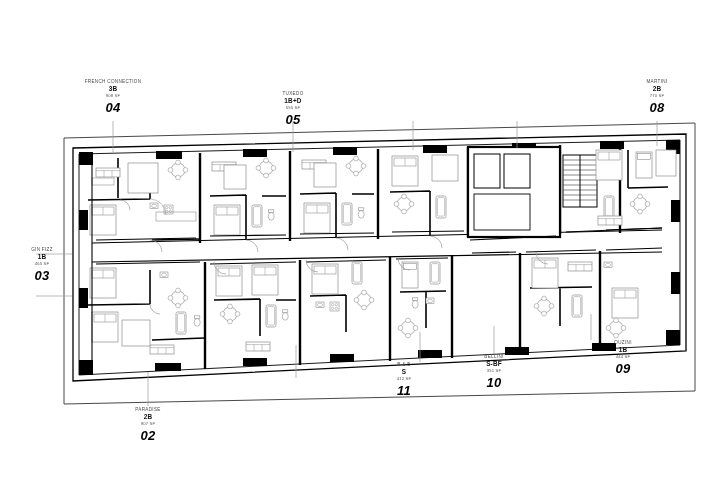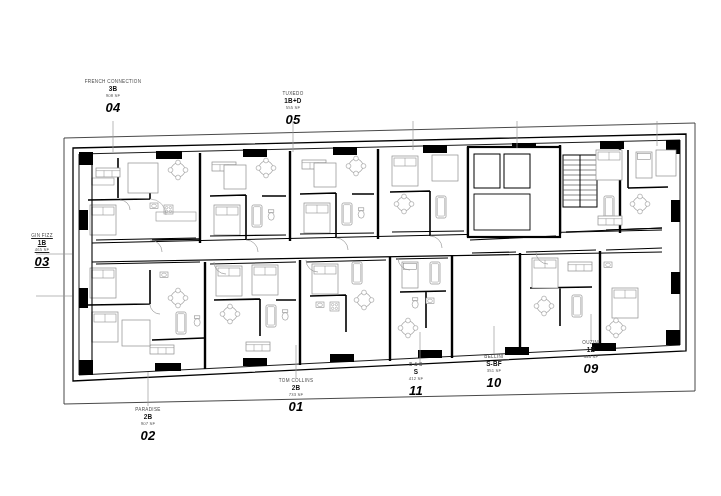--- a/index.html
+++ b/index.html
@@ -328,56 +328,56 @@
 
   <div class="callout" style="left:250px;top:92px;width:86px;">
     <div class="c-name">TUXEDO</div>
     <div class="c-type">1B+D</div>
     <div class="c-area">555 SF</div>
     <div class="c-num">05</div>
   </div>
 
 
 
-
-  <div class="callout" style="left:0px;top:234px;width:84px;text-decoration:underline;">
+  <div class="callout" style="left:617px;top:80px;width:80px;">
+    <div class="c-name">MARTINI</div>
+    <div class="c-type">2B</div>
+    <div class="c-area">770 SF</div>
+    <div class="c-num">08</div>
+  </div>
+
+  <div class="callout" style="left:0px;top:248px;width:84px;">
     <div class="c-name">GIN FIZZ</div>
     <div class="c-type">1B</div>
     <div class="c-area">465 SF</div>
     <div class="c-num">03</div>
   </div>
 
   <div class="callout" style="left:105px;top:408px;width:86px;">
     <div class="c-name">PARADISE</div>
     <div class="c-type">2B</div>
     <div class="c-area">907 SF</div>
     <div class="c-num">02</div>
   </div>
 
-  <div class="callout" style="left:253px;top:379px;width:86px;">
-    <div class="c-name">TOM COLLINS</div>
-    <div class="c-type">2B</div>
-    <div class="c-area">733 SF</div>
-    <div class="c-num">01</div>
-  </div>
-
-  <div class="callout" style="left:376px;top:363px;width:80px;">
+
+  <div class="callout" style="left:364px;top:363px;width:80px;">
     <div class="c-name">B &amp; B</div>
     <div class="c-type">S</div>
     <div class="c-area">412 SF</div>
     <div class="c-num">11</div>
   </div>
 
   <div class="callout" style="left:454px;top:355px;width:80px;">
     <div class="c-name">BELLINI</div>
     <div class="c-type">S-BF</div>
     <div class="c-area">351 SF</div>
     <div class="c-num">10</div>
   </div>
 
-  <div class="callout" style="left:551px;top:341px;width:80px;">
+  <div class="callout" style="left:583px;top:341px;width:80px;">
     <div class="c-name">OUZINI</div>
     <div class="c-type">1B</div>
     <div class="c-area">444 SF</div>
     <div class="c-num">09</div>
   </div>
 
 </div>
 
 </body></html>

